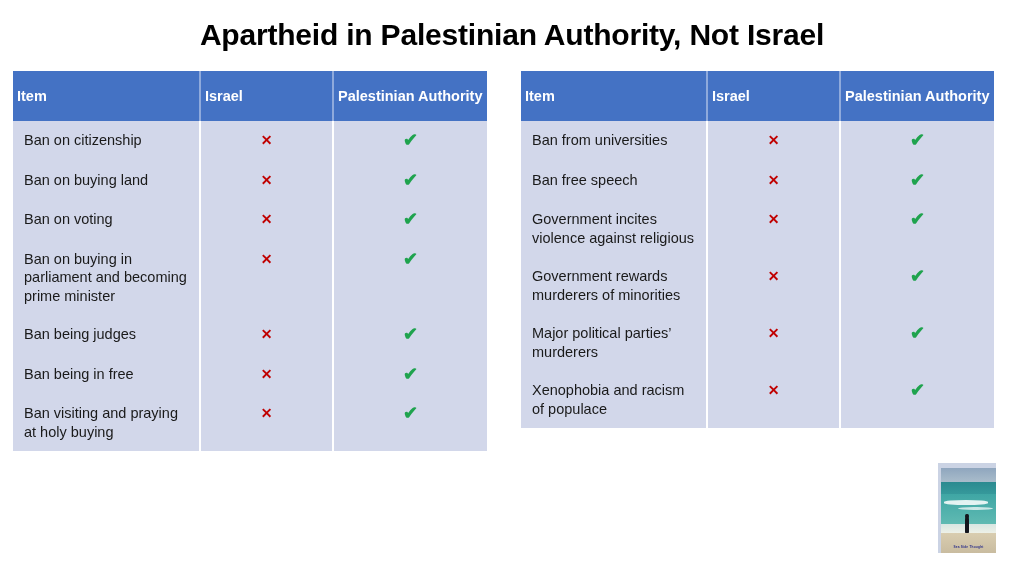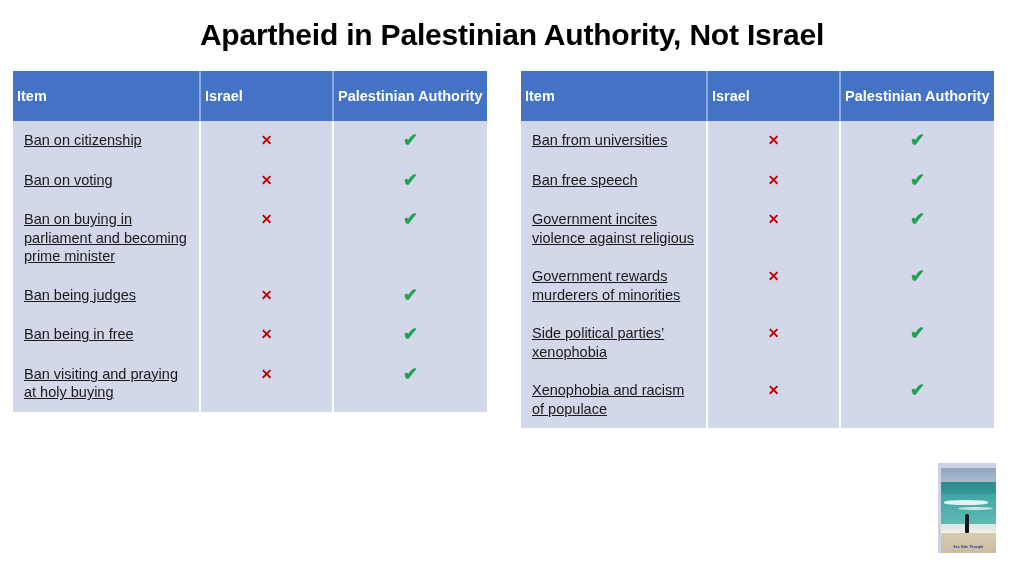--- a/index.html
+++ b/index.html
@@ -57,21 +57,21 @@
   .cmp-table td {
     background: #D2D7EA;
     font-size: 14.5px;
     vertical-align: top;
     padding: 10px 0 10px 0;
     border-right: 2px solid #ffffff;
     line-height: 1.28;
   }
   .cmp-table td:last-child { border-right: none; }
 
-  .col-item  { text-align: left; padding-left: 11px !important; padding-right: 8px !important; text-decoration: underline; }
+  .col-item  { text-align: left; padding-left: 11px !important; padding-right: 8px !important; }
   .col-mark  { text-align: center; }
 
   
   .cmp-table .w-item { width: 187px; }
   .cmp-table .w-isr  { width: 133px; }
   .cmp-table .w-pa   { width: 154px; }
   .cmp-table.right .w-item { width: 186px; }
   .cmp-table.right .w-isr  { width: 133px; }
   .cmp-table.right .w-pa   { width: 154px; }
 
@@ -179,20 +179,25 @@
       <th>Palestinian Authority</th>
     </tr>
   </thead>
   <tbody id="left-body">
       <tr>
         <td class="col-item">Ban on citizenship</td>
         <td class="col-mark"><span class="mark-x">✕</span></td>
         <td class="col-mark"><span class="mark-check">✔</span></td>
       </tr>
       <tr>
+        <td class="col-item">Ban on buying land</td>
+        <td class="col-mark"><span class="mark-x">✕</span></td>
+        <td class="col-mark"><span class="mark-check">✔</span></td>
+      </tr>
+      <tr>
         <td class="col-item">Ban on voting</td>
         <td class="col-mark"><span class="mark-x">✕</span></td>
         <td class="col-mark"><span class="mark-check">✔</span></td>
       </tr>
       <tr>
         <td class="col-item">Ban on buying in parliament and becoming prime minister</td>
         <td class="col-mark"><span class="mark-x">✕</span></td>
         <td class="col-mark"><span class="mark-check">✔</span></td>
       </tr>
       <tr>
@@ -241,21 +246,21 @@
         <td class="col-item">Government incites violence against religious</td>
         <td class="col-mark"><span class="mark-x">✕</span></td>
         <td class="col-mark"><span class="mark-check">✔</span></td>
       </tr>
       <tr>
         <td class="col-item">Government rewards murderers of minorities</td>
         <td class="col-mark"><span class="mark-x">✕</span></td>
         <td class="col-mark"><span class="mark-check">✔</span></td>
       </tr>
       <tr>
-        <td class="col-item">Side political parties’ xenophobia</td>
+        <td class="col-item">Major political parties’ murderers</td>
         <td class="col-mark"><span class="mark-x">✕</span></td>
         <td class="col-mark"><span class="mark-check">✔</span></td>
       </tr>
       <tr>
         <td class="col-item">Xenophobia and racism of populace</td>
         <td class="col-mark"><span class="mark-x">✕</span></td>
         <td class="col-mark"><span class="mark-check">✔</span></td>
       </tr>
     </tbody>
 </table>

